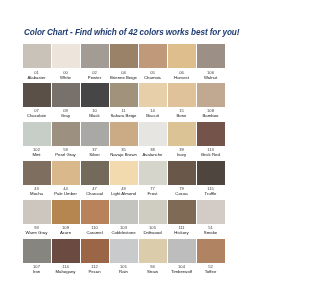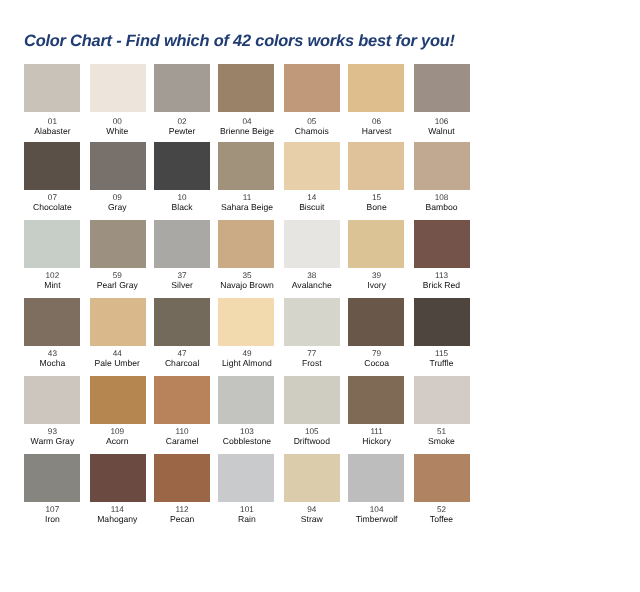--- a/index.html
+++ b/index.html
@@ -10,21 +10,21 @@
     width: 247px;
     height: 296px;
     background: #ffffff;
     font-family: "Liberation Sans", sans-serif;
     overflow: hidden;
   }
   #chart-root {
     width: 247px;
     height: 296px;
     box-sizing: border-box;
-    padding: 4px;
+    padding: 16px;
     position: relative;
   }
   .chart-title {
     font-size: 8.2px;
     font-weight: bold;
     font-style: italic;
     color: #1F3C73;
     letter-spacing: -0.1px;
     padding: 12px 0 0 8px;
     margin: 0;

